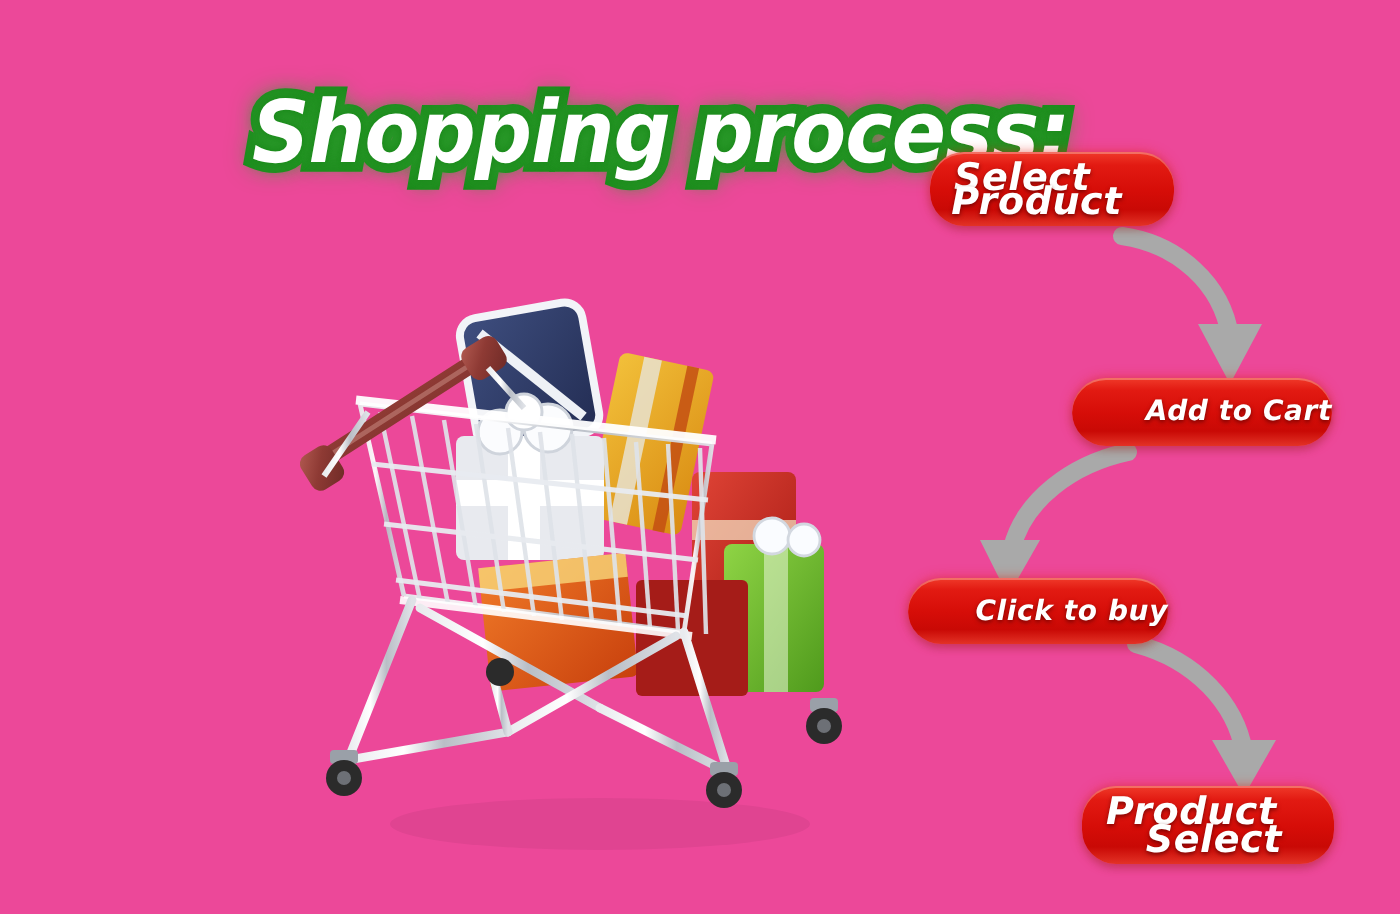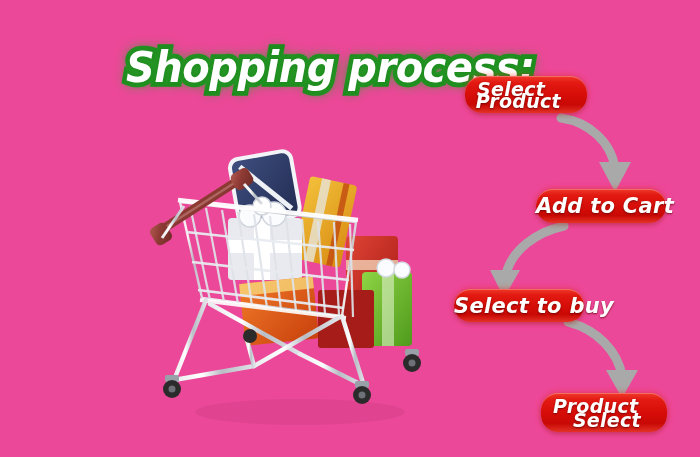--- a/index.html
+++ b/index.html
@@ -63,21 +63,21 @@
     text-shadow: 0 1px 2px rgba(90,0,0,0.75);
     letter-spacing: 0.3px;
   }
 
   
   .btn.one .lbl {
     left: 0; right: 0;
     top: 50%;
     transform: translateY(-50%);
     text-align: right;
-    font-size: 21px;
+    font-size: 14px;
   }
 
   
   .btn.two .lbl.a {
     left: 12px;
     top: 2px;
     font-size: 19px;
   }
   .btn.two .lbl.b {
     right: 26px;
@@ -284,21 +284,21 @@
   <div class="btn two" id="btn-select">
     <span class="lbl a">Select</span>
     <span class="lbl b">Product</span>
   </div>
 
   <div class="btn one" id="btn-cart">
     <span class="lbl">Add to Cart</span>
   </div>
 
   <div class="btn one" id="btn-click">
-    <span class="lbl">Select to buy</span>
+    <span class="lbl">Click to buy</span>
   </div>
 
   <div class="btn two" id="btn-confirm">
     <span class="lbl a">Product</span>
     <span class="lbl b">Select</span>
   </div>
 
 </div>
 
 </body></html>

